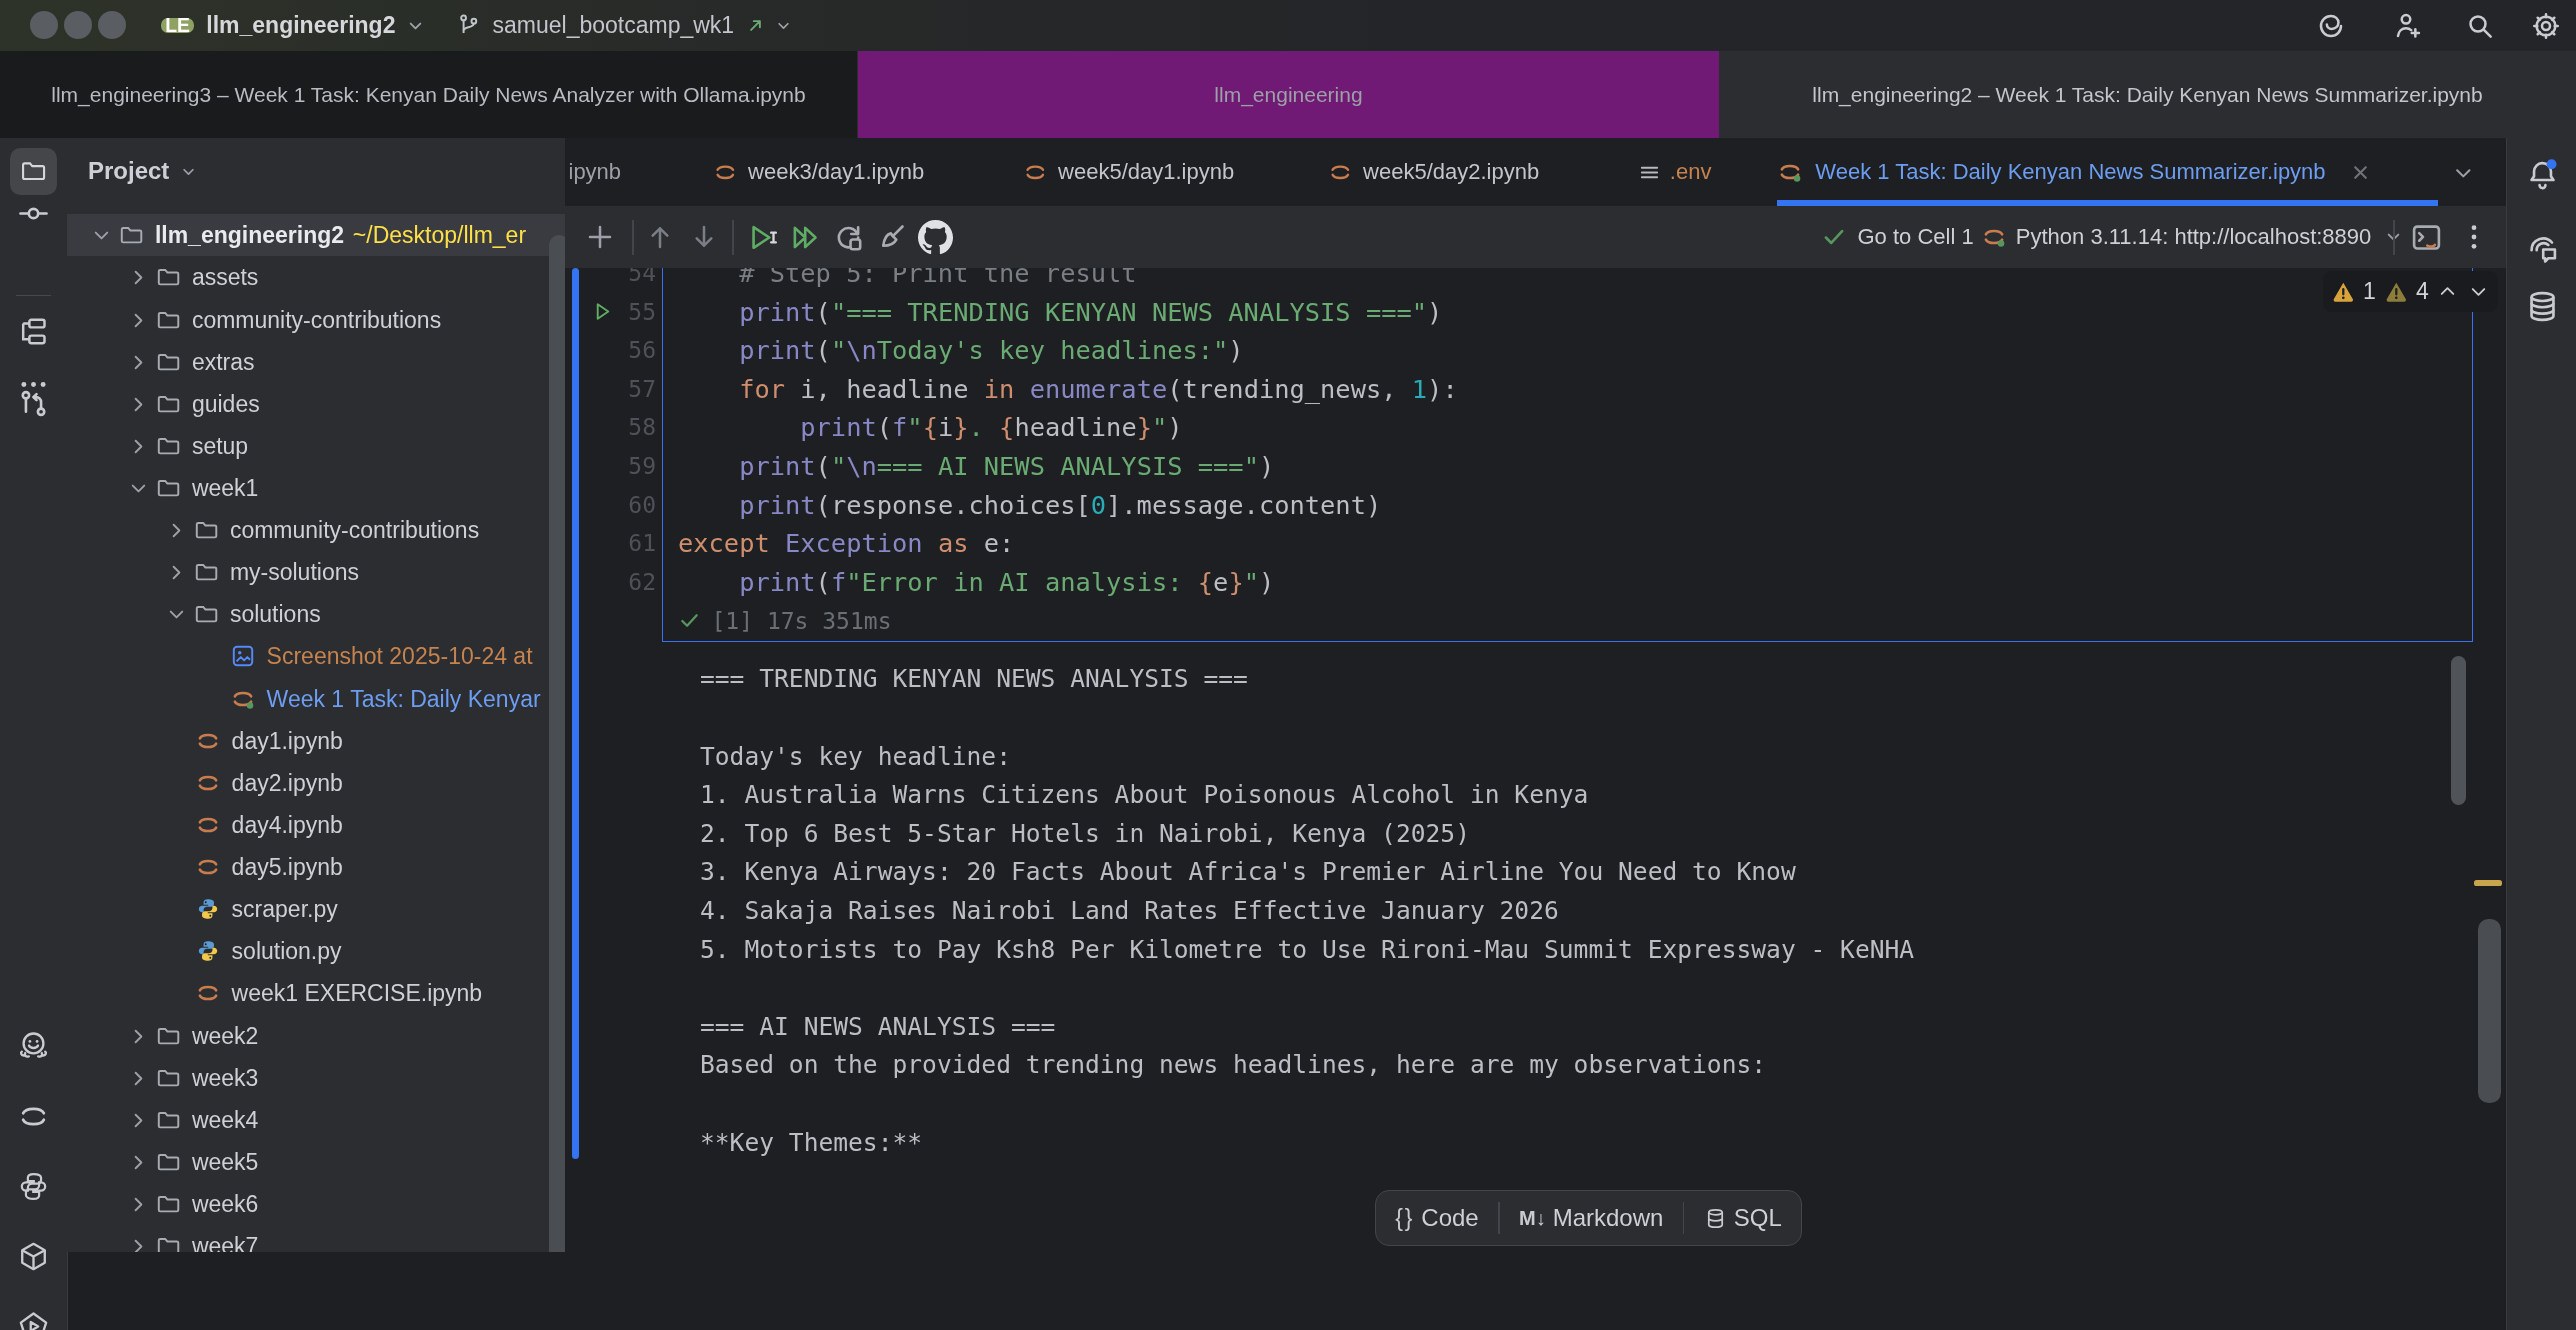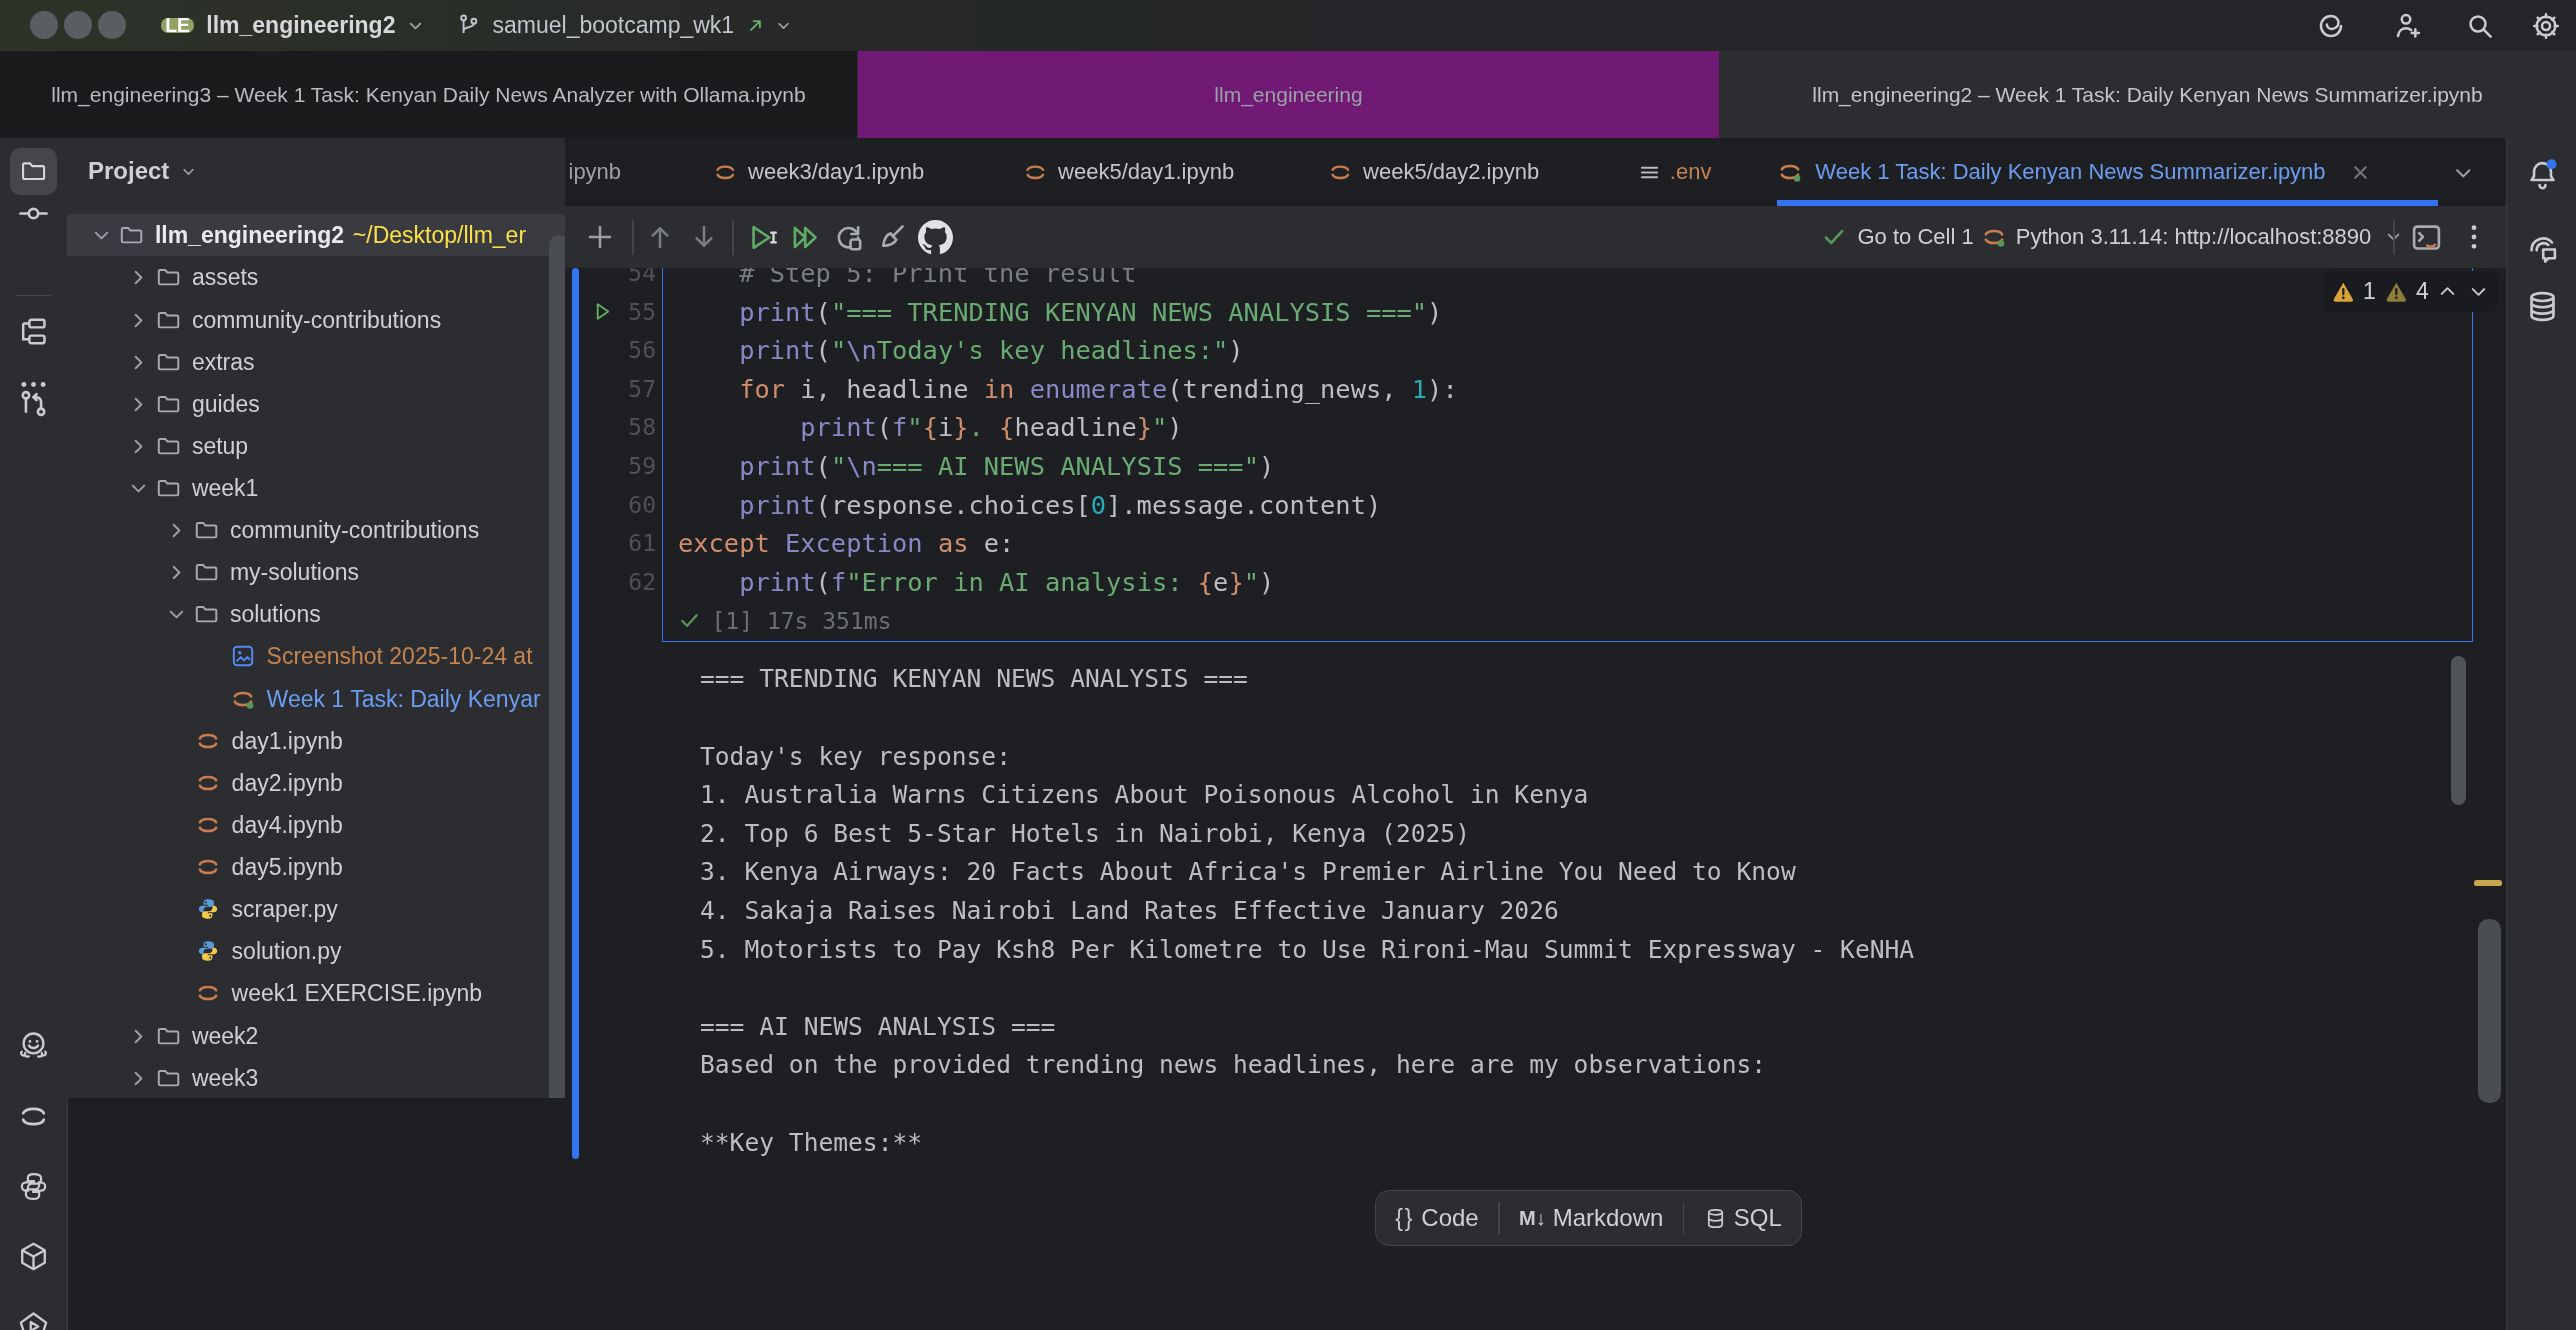--- a/index.html
+++ b/index.html
@@ -16,21 +16,21 @@
          font-size:19.3px;display:flex;align-items:center;justify-content:center;}
   .tbtext{font-size:23px;color:#D5D7DB;font-weight:600;}
   .tbtext2{font-size:23px;color:#C2C5CB;}
   
   .wintabs{left:0;top:51px;width:2576px;height:87px;background:#1A1B1D;}
   .wtab{position:absolute;top:0;height:87px;display:flex;align-items:center;justify-content:center;
         font-size:21px;overflow:hidden;white-space:nowrap;}
   
   .leftrail{left:0;top:138px;width:67px;height:1192px;background:#2B2D30;border-right:0.9px solid #393B40;}
   .rightrail{left:2506px;top:138px;width:70px;height:1192px;background:#2B2D30;border-left:0.9px solid #393B40;}
-  .treepanel{left:67px;top:138px;width:498px;height:960px;background:#2B2D30;overflow:hidden;}
+  .treepanel{left:67px;top:138px;width:498px;height:1114px;background:#2B2D30;overflow:hidden;}
   .trow{position:absolute;left:0;width:498px;height:42px;display:flex;align-items:center;
         font-size:23px;color:#CED0D6;white-space:nowrap;overflow:hidden;}
   .trow .lbl{margin-left:8.8px;}
   .chev{flex:0 0 23px;margin-right:5.3px;}
   .ticon{flex:0 0 26px;margin-right:1.8px;}
   .blue{color:#6C9DF0;}
   .tan{color:#C5834E;}
   .railicon{position:absolute;left:16.7px;}
   
   .tabsbar{left:565px;top:138px;width:1941px;height:68px;background:#1E1F22;}
@@ -581,21 +581,21 @@
     <svg width="23" height="23" viewBox="0 0 24 24">
         <path d="M6 14.5l6-6 6 6" stroke="#C9CBD0" stroke-width="2" fill="none" stroke-linecap="round" stroke-linejoin="round"></path>
       </svg>
     <svg width="23" height="23" viewBox="0 0 24 24">
         <path d="M6 9.5l6 6 6-6" stroke="#C9CBD0" stroke-width="2" fill="none" stroke-linecap="round" stroke-linejoin="round"></path>
       </svg>
   </div>
 
   <div class="oline" style="top:391px">=== TRENDING KENYAN NEWS ANALYSIS ===</div>
   <div class="oline" style="top:430px"></div>
-  <div class="oline" style="top:469px">Today's key response:</div>
+  <div class="oline" style="top:469px">Today's key headline:</div>
   <div class="oline" style="top:507px">1. Australia Warns Citizens About Poisonous Alcohol in Kenya</div>
   <div class="oline" style="top:546px">2. Top 6 Best 5-Star Hotels in Nairobi, Kenya (2025)</div>
   <div class="oline" style="top:584px">3. Kenya Airways: 20 Facts About Africa's Premier Airline You Need to Know</div>
   <div class="oline" style="top:623px">4. Sakaja Raises Nairobi Land Rates Effective January 2026</div>
   <div class="oline" style="top:662px">5. Motorists to Pay Ksh8 Per Kilometre to Use Rironi-Mau Summit Expressway - KeNHA</div>
   <div class="oline" style="top:700px"></div>
   <div class="oline" style="top:739px">=== AI NEWS ANALYSIS ===</div>
   <div class="oline" style="top:777px">Based on the provided trending news headlines, here are my observations:</div>
   <div class="oline" style="top:816px"></div>
   <div class="oline" style="top:855px">**Key Themes:**</div>

